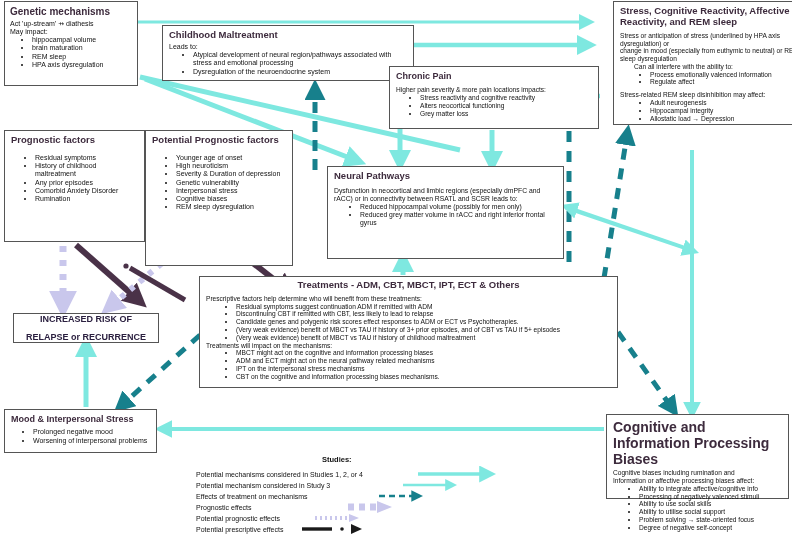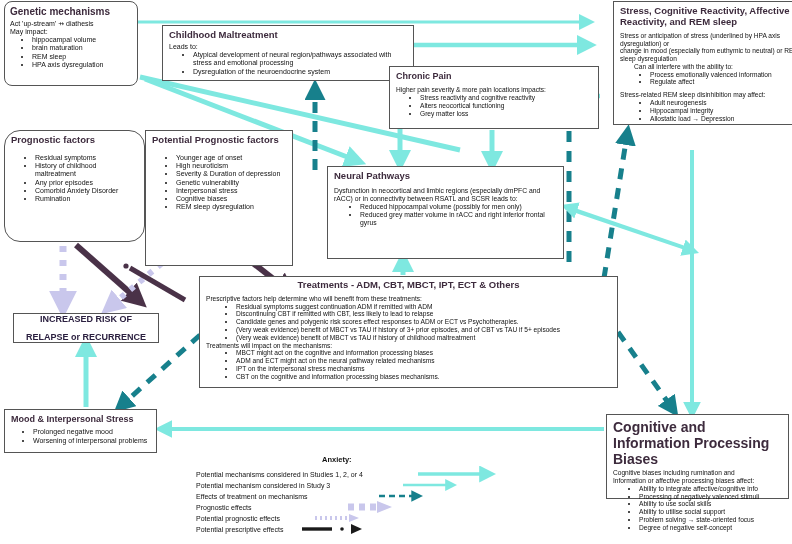--- a/index.html
+++ b/index.html
@@ -16,42 +16,42 @@
   }
   .box .bt{
     font-weight:bold;color:#3d2b3d;line-height:1.15;margin:0 0 2px 0;
   }
   .box .bd{color:#111;line-height:1.18;}
   .box ul{margin:0;padding:0 0 0 20px;list-style:disc;}
   .box ul li{margin:0;padding:0;line-height:1.18;}
   .box ul.tight li{margin-bottom:0px;}
 
   
-  #box-genetic{left:4px;top:1px;width:134px;height:85px;padding:4px 5px;border-radius:8px;}
+  #box-genetic{left:4px;top:1px;width:134px;height:85px;padding:4px 5px;}
   #box-genetic .bt{font-size:10px;}
   #box-genetic .bd{font-size:7px;}
   #box-genetic ul{padding-left:22px;}
 
   #box-maltreat{left:162px;top:25px;width:252px;height:56px;padding:4px 6px;}
   #box-maltreat .bt{font-size:9.5px;}
   #box-maltreat .bd{font-size:7px;}
   #box-maltreat ul{padding-left:24px;}
 
   #box-pain{left:389px;top:66px;width:210px;height:63px;padding:4px 6px;}
   #box-pain .bt{font-size:9px;}
   #box-pain .bd{font-size:6.6px;}
   #box-pain ul{padding-left:24px;}
 
   #box-stress{left:613px;top:1px;width:196px;height:124px;padding:4px 6px;}
   #box-stress .bt{font-size:9.5px;}
   #box-stress .bd{font-size:6.6px;}
   #box-stress .ind{margin-left:14px;}
   #box-stress ul{padding-left:30px;}
 
-  #box-prog{left:4px;top:130px;width:141px;height:112px;padding:4px 6px;border-radius:16px;}
+  #box-prog{left:4px;top:130px;width:141px;height:112px;padding:4px 6px;}
   #box-prog .bt{font-size:9.5px;}
   #box-prog ul{padding-left:24px;font-size:7px;}
 
   #box-potprog{left:145px;top:130px;width:148px;height:136px;padding:4px 6px;}
   #box-potprog .bt{font-size:9.5px;}
   #box-potprog ul{padding-left:24px;font-size:7px;}
 
   #box-neural{left:327px;top:166px;width:237px;height:93px;padding:4px 6px;}
   #box-neural .bt{font-size:9.5px;}
   #box-neural .bd{font-size:6.8px;}
@@ -325,21 +325,21 @@
       <li>Ability to integrate affective/cognitive info</li>
       <li>Processing of negatively valenced stimuli</li>
       <li>Ability to use social skills</li>
       <li>Ability to utilise social support</li>
       <li>Problem solving → state-oriented focus</li>
       <li>Degree of negative self-concept</li>
     </ul>
   </div>
 
   <div id="legend">
-    <div class="lg-title">Anxiety:</div>
+    <div class="lg-title">Studies:</div>
     <div class="lg-row r0">Potential mechanisms considered in Studies 1, 2, or 4</div>
     <div class="lg-row r1">Potential mechanism considered in Study 3</div>
     <div class="lg-row r2">Effects of treatment on mechanisms</div>
     <div class="lg-row r3">Prognostic effects</div>
     <div class="lg-row r4">Potential prognostic effects</div>
     <div class="lg-row r5">Potential prescriptive effects</div>
 
     <svg width="300" height="86" style="position:absolute;left:0;top:0;" viewBox="0 0 300 86">
       <defs>
         <marker id="lg-cyan" markerWidth="5" markerHeight="5" refX="2" refY="2.5" orient="auto">

